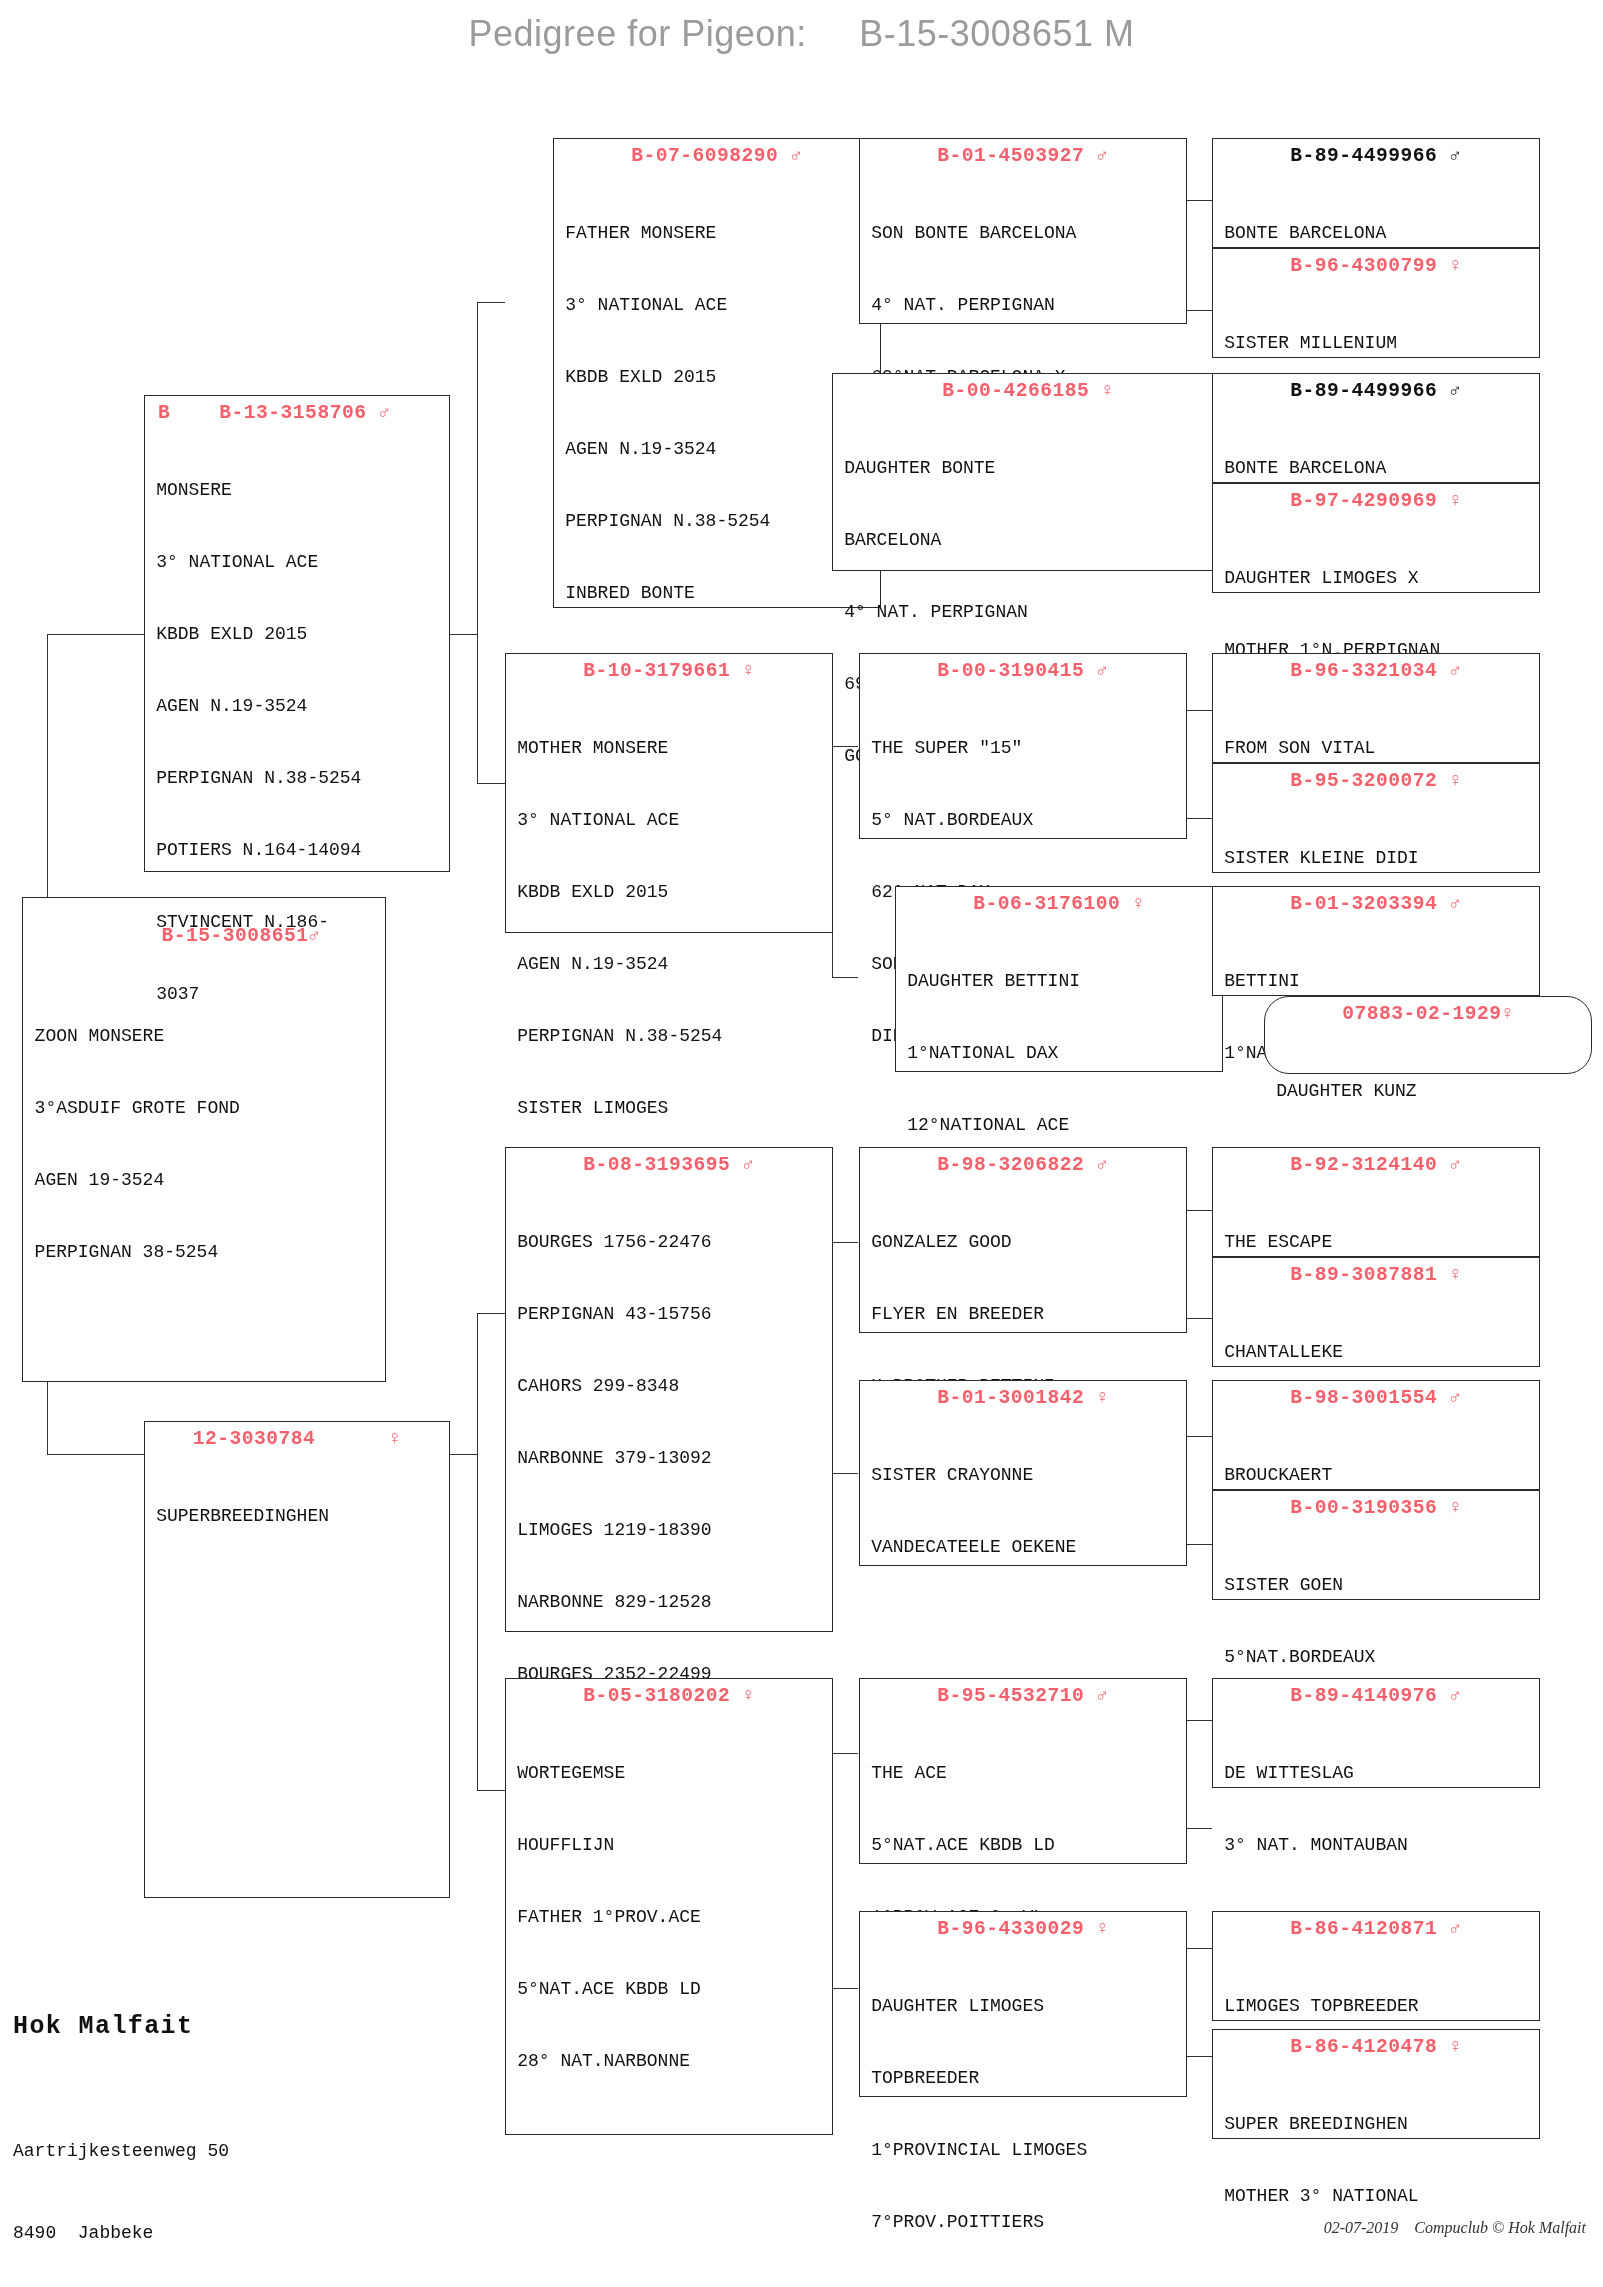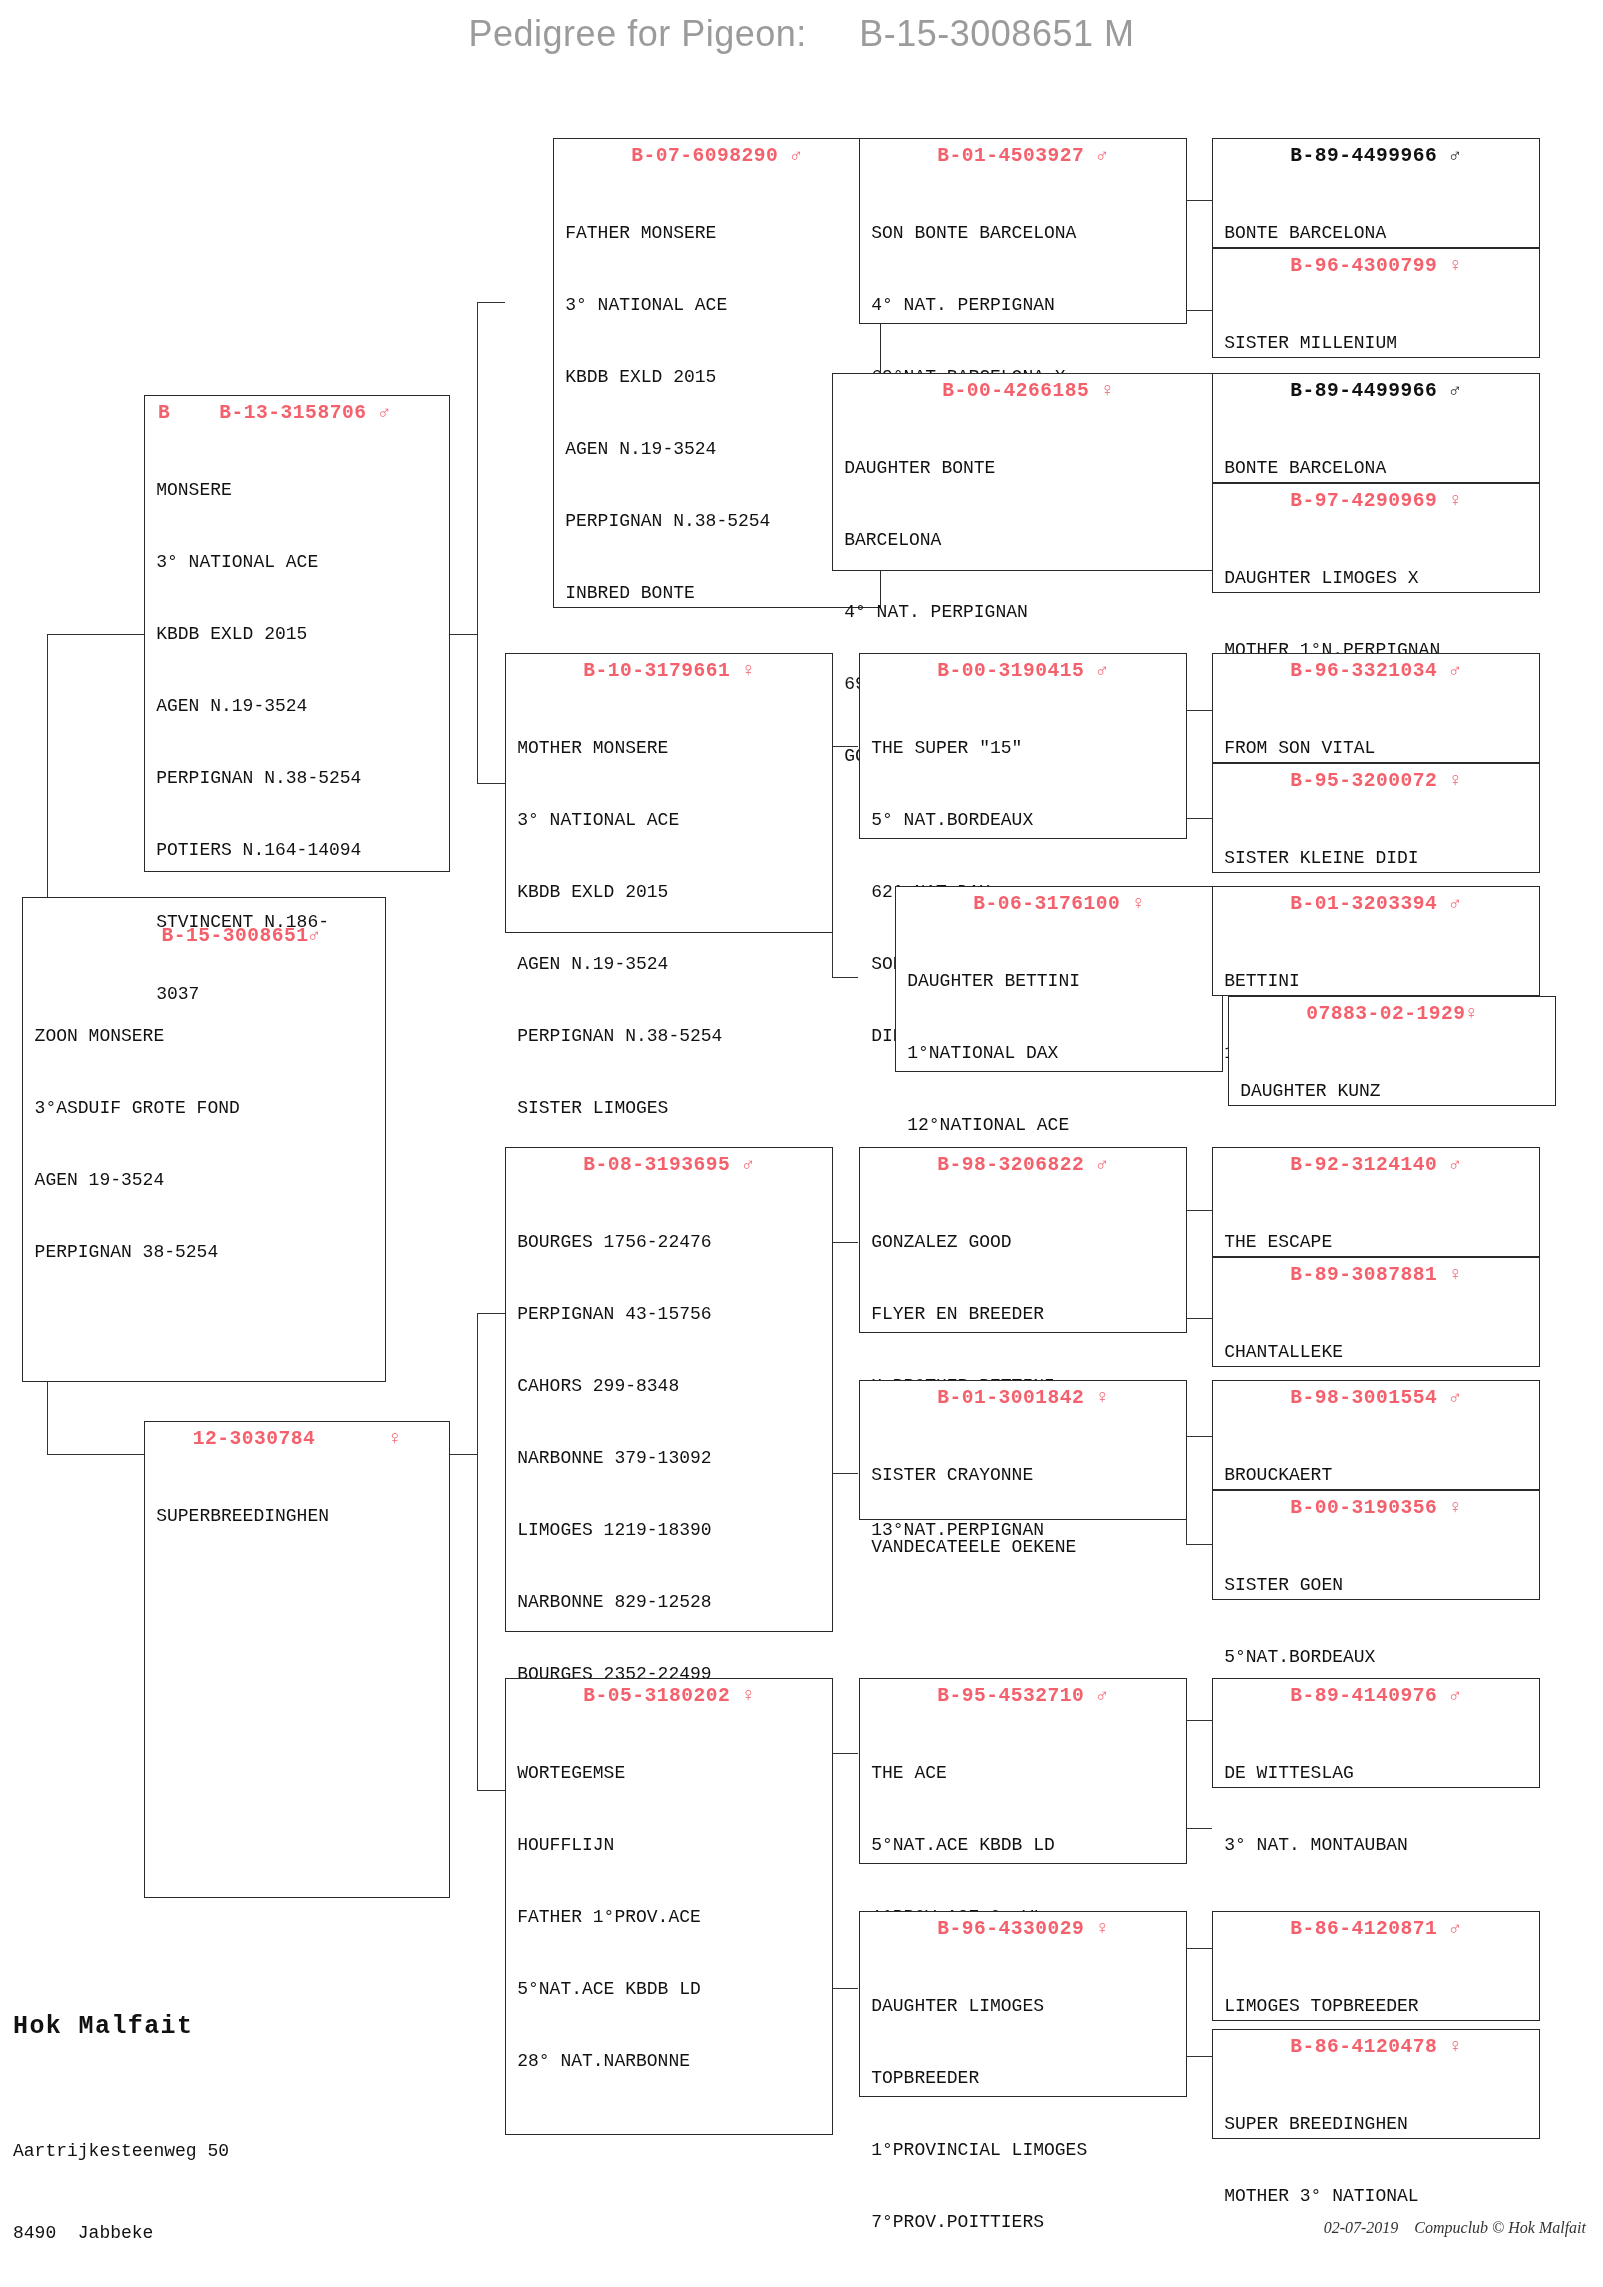--- a/index.html
+++ b/index.html
@@ -323,21 +323,21 @@
     <div class="hdr"><span>B-98-3206822</span> <span class="sym">♂</span></div>
     <div class="body">
       <div>GONZALEZ GOOD</div>
       <div>FLYER EN BREEDER</div>
       <div>H.BROTHER BETTINI</div>
       <div>1° NATIONAL DAX</div>
       <div>13°NAT.PERPIGNAN</div>
     </div>
   </div>
 
-  <div class="box" style="left:859px; top:1380px; width:328px; height:140px;">
+  <div class="box" style="left:859px; top:1380px; width:328px; height:186px;">
     <div class="hdr"><span>B-01-3001842</span> <span class="sym">♀</span></div>
     <div class="body">
       <div>SISTER CRAYONNE</div>
       <div>VANDECATEELE OEKENE</div>
     </div>
   </div>
 
   <div class="box" style="left:859px; top:1678px; width:328px; height:186px;">
     <div class="hdr"><span>B-95-4532710</span> <span class="sym">♂</span></div>
     <div class="body">
@@ -403,21 +403,21 @@
     </div>
   </div>
 
   <div class="halfbox" style="left:1212px; top:886px; width:328px; height:110px;">
     <div class="hdr"><span>B-01-3203394</span> <span class="sym">♂</span></div>
     <div class="body">
       <div>BETTINI</div>
       <div>1°NATIONAAL DAX 2004</div>
     </div>
   </div>
-  <div class="halfbox lower" style="left:1228px; top:996px; width:328px; height:110px;">
+  <div class="halfbox lower" style="left:1264px; top:996px; width:328px; height:78px;border-radius:25px;">
     <div class="hdr"><span>07883-02-1929</span><span class="sym">♀</span></div>
     <div class="body">
       <div>DAUGHTER KUNZ</div>
       <div>7 X TOP 45 NATIONAL</div>
     </div>
   </div>
 
   <div class="halfbox" style="left:1212px; top:1147px; width:328px; height:110px;">
     <div class="hdr"><span>B-92-3124140</span> <span class="sym">♂</span></div>
     <div class="body">

